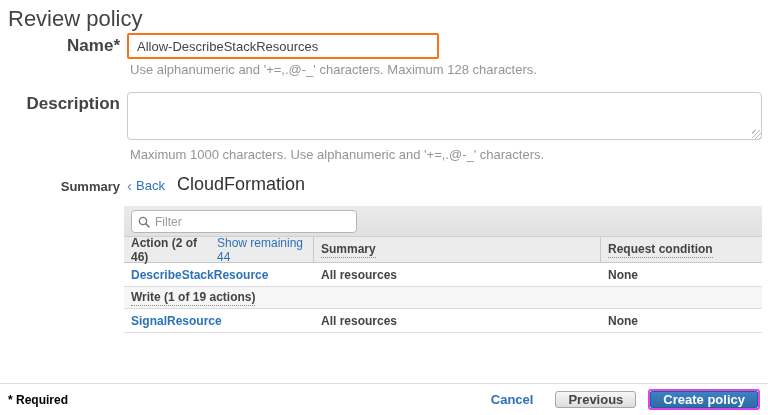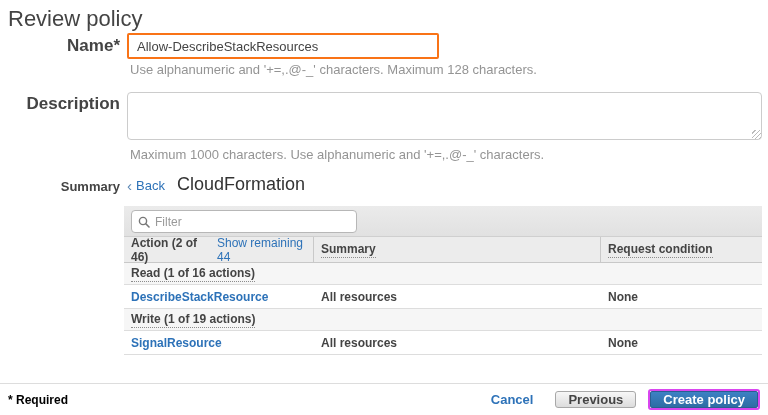--- a/index.html
+++ b/index.html
@@ -129,23 +129,20 @@
       <a class="link">Show remaining 44</a>
     </div>
     <div class="hdr-cell c2">
       <span class="dotted">Summary</span>
     </div>
     <div class="hdr-cell c3">
       <span class="dotted">Request condition</span>
     </div>
   </div>
 
-  <div class="group-row">
-    <span class="dotted">Read (1 of 16 actions)</span>
-  </div>
   <div class="data-row">
     <div class="data-cell c1"><a class="link">DescribeStackResource</a></div>
     <div class="data-cell c2">All resources</div>
     <div class="data-cell c3">None</div>
   </div>
 
   <div class="group-row">
     <span class="dotted">Write (1 of 19 actions)</span>
   </div>
   <div class="data-row">

